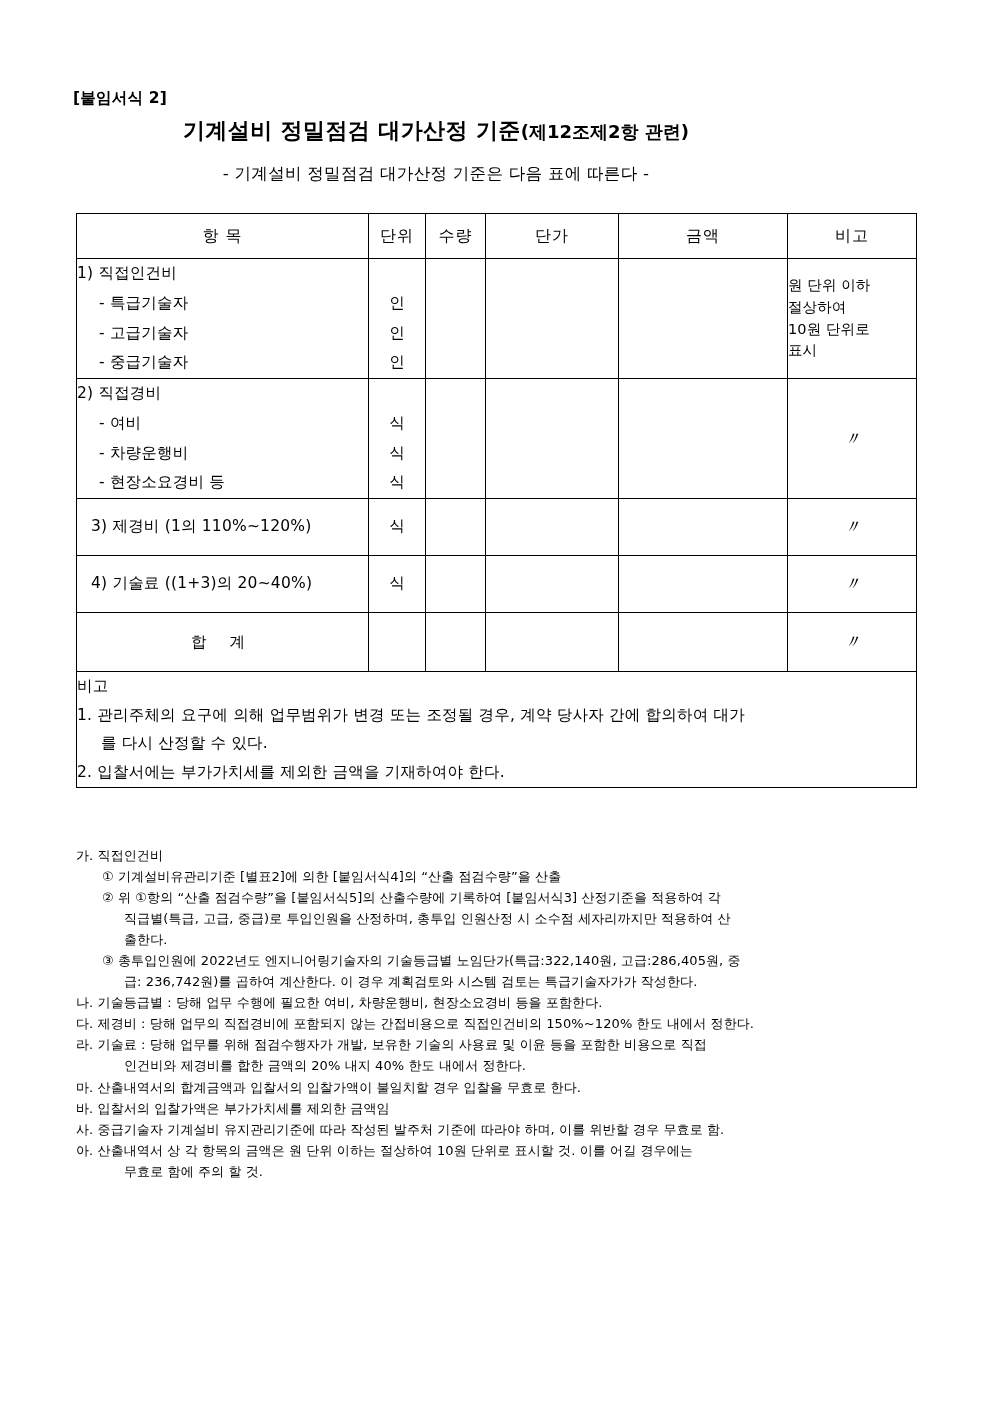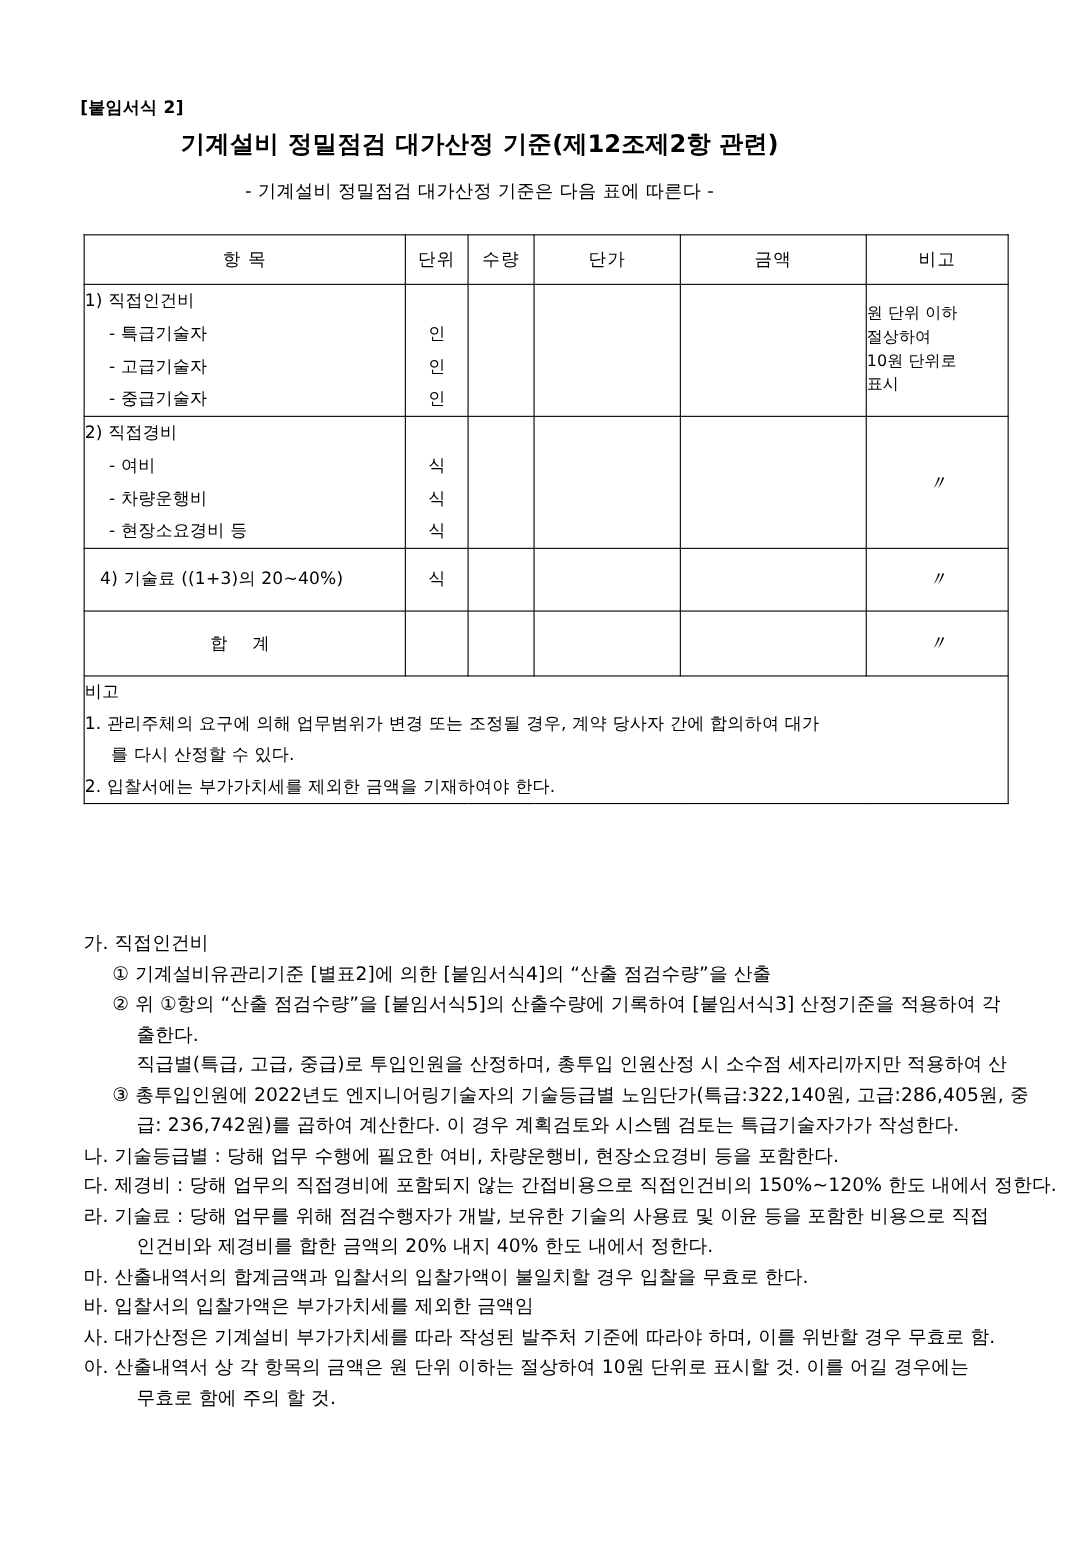--- a/index.html
+++ b/index.html
@@ -37,21 +37,21 @@
     position: absolute;
     left: 0;
     right: 0;
     top: 116px;
     text-align: center;
     font-size: 22px;
     font-weight: bold;
     letter-spacing: 0.4px;
   }
   .doc-title .paren {
-    font-size: 22px;
+    font-size: 18px;
     font-weight: bold;
     letter-spacing: 0;
   }
   .doc-subtitle {
     position: absolute;
     left: 0;
     right: 0;
     top: 163px;
     text-align: center;
     font-size: 16.5px;
@@ -155,21 +155,21 @@
   .remark-cell .rtitle { display: block; letter-spacing: 0.2px; }
   .remark-cell .rline  { display: block; letter-spacing: 0.2px; }
   .remark-cell .rcont  { display: block; padding-left: 24px; letter-spacing: 0.2px; }
 
   
   .notes {
     position: absolute;
     left: 76px;
     top: 845px;
     width: 900px;
-    font-size: 17px;
+    font-size: 13px;
     line-height: 1.62;
   }
   .note-block {
     display: block;
     margin: 0;
     padding: 0;
   }
   .nrow {
     display: block;
     letter-spacing: 0.1px;
@@ -247,20 +247,30 @@
           <span class="u">식</span>
           <span class="u">식</span>
           <span class="u">식</span>
         </td>
         <td></td>
         <td></td>
         <td></td>
         <td class="ditto">〃</td>
       </tr>
 
+      <tr class="single-row">
+        <td class="item-cell">
+          <span class="lead">3) 제경비 (1의 110%~120%)</span>
+        </td>
+        <td class="unit-cell">식</td>
+        <td></td>
+        <td></td>
+        <td></td>
+        <td class="ditto">〃</td>
+      </tr>
 
       <tr class="single-row">
         <td class="item-cell">
           <span class="lead">4) 기술료 ((1+3)의 20~40%)</span>
         </td>
         <td class="unit-cell">식</td>
         <td></td>
         <td></td>
         <td></td>
         <td class="ditto">〃</td>
@@ -284,43 +294,43 @@
         </td>
       </tr>
     </tbody>
   </table>
 
   <div class="notes">
     <div class="note-block">
       <span class="nrow">가. 직접인건비</span>
       <span class="nrow lvl-a">① 기계설비유관리기준 [별표2]에 의한 [붙임서식4]의 “산출 점검수량”을 산출</span>
       <span class="nrow lvl-a">② 위 ①항의 “산출 점검수량”을 [붙임서식5]의 산출수량에 기록하여 [붙임서식3] 산정기준을 적용하여 각</span>
+      <span class="nrow lvl-a2">직급별(특급, 고급, 중급)로 투입인원을 산정하며, 총투입 인원산정 시 소수점 세자리까지만 적용하여 산</span>
       <span class="nrow lvl-a2">출한다.</span>
-      <span class="nrow lvl-a2">직급별(특급, 고급, 중급)로 투입인원을 산정하며, 총투입 인원산정 시 소수점 세자리까지만 적용하여 산</span>
       <span class="nrow lvl-a">③ 총투입인원에 2022년도 엔지니어링기술자의 기술등급별 노임단가(특급:322,140원, 고급:286,405원, 중</span>
       <span class="nrow lvl-a2">급: 236,742원)를 곱하여 계산한다. 이 경우 계획검토와 시스템 검토는 특급기술자가가 작성한다.</span>
     </div>
     <div class="note-block">
       <span class="nrow">나. 기술등급별 : 당해 업무 수행에 필요한 여비, 차량운행비, 현장소요경비 등을 포함한다.</span>
     </div>
     <div class="note-block">
       <span class="nrow">다. 제경비 : 당해 업무의 직접경비에 포함되지 않는 간접비용으로 직접인건비의 150%~120% 한도 내에서 정한다.</span>
     </div>
     <div class="note-block">
       <span class="nrow">라. 기술료 : 당해 업무를 위해 점검수행자가 개발, 보유한 기술의 사용료 및 이윤 등을 포함한 비용으로 직접</span>
       <span class="nrow lvl-c">인건비와 제경비를 합한 금액의 20% 내지 40% 한도 내에서 정한다.</span>
     </div>
     <div class="note-block">
       <span class="nrow">마. 산출내역서의 합계금액과 입찰서의 입찰가액이 불일치할 경우 입찰을 무효로 한다.</span>
     </div>
     <div class="note-block">
       <span class="nrow">바. 입찰서의 입찰가액은 부가가치세를 제외한 금액임</span>
     </div>
     <div class="note-block">
-      <span class="nrow">사. 대가산정은 기계설비 부가가치세를 따라 작성된 발주처 기준에 따라야 하며, 이를 위반할 경우 무효로 함.</span>
+      <span class="nrow">사. 중급기술자 기계설비 유지관리기준에 따라 작성된 발주처 기준에 따라야 하며, 이를 위반할 경우 무효로 함.</span>
     </div>
     <div class="note-block">
       <span class="nrow">아. 산출내역서 상 각 항목의 금액은 원 단위 이하는 절상하여 10원 단위로 표시할 것. 이를 어길 경우에는</span>
       <span class="nrow lvl-c">무효로 함에 주의 할 것.</span>
     </div>
   </div>
 
 </div>
 
 </body></html>

